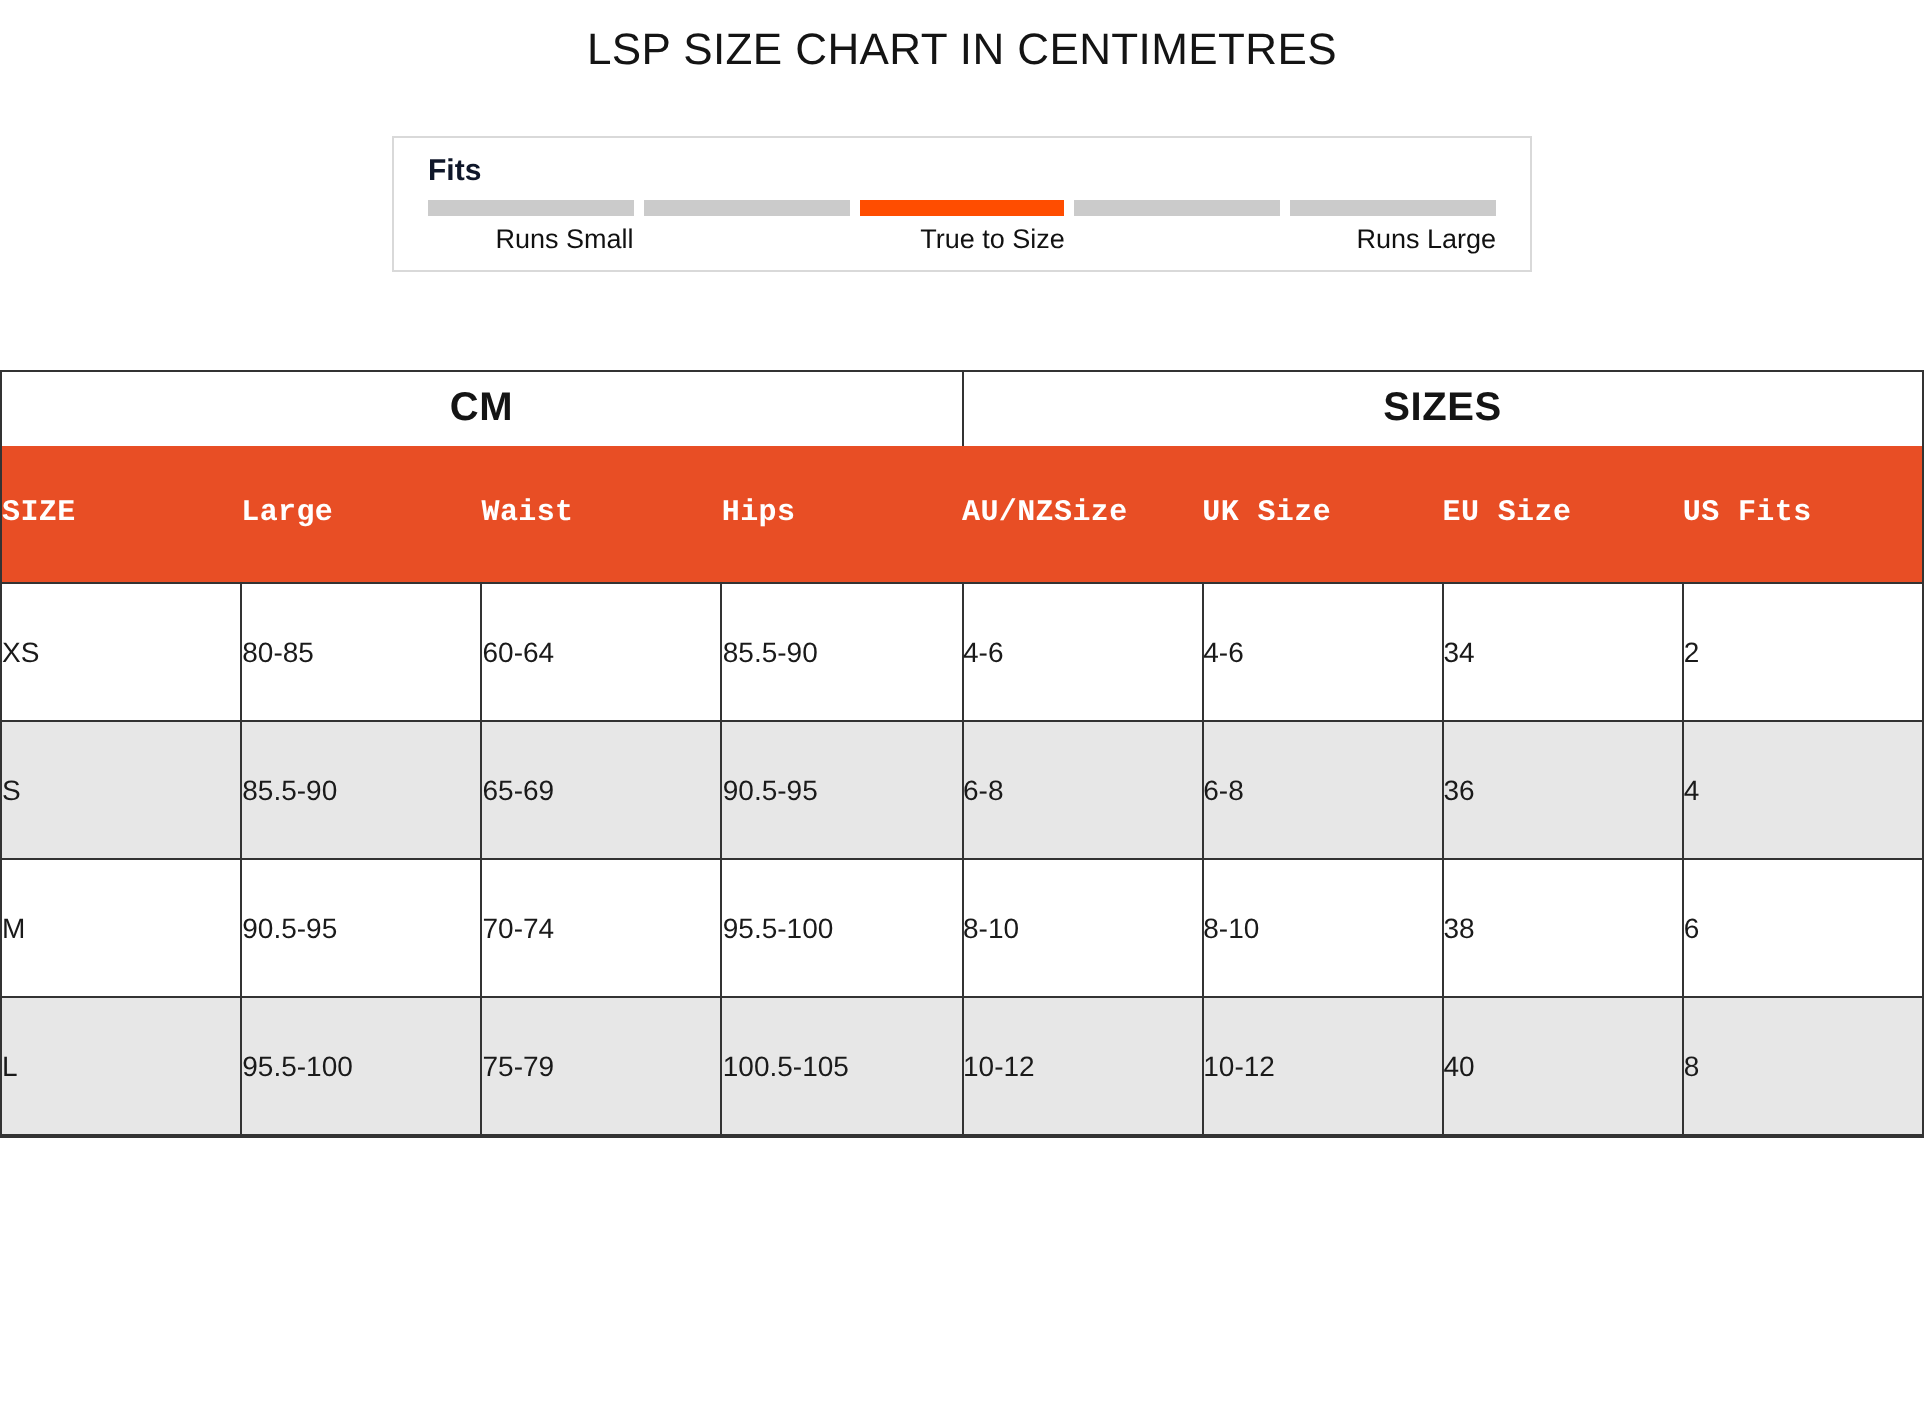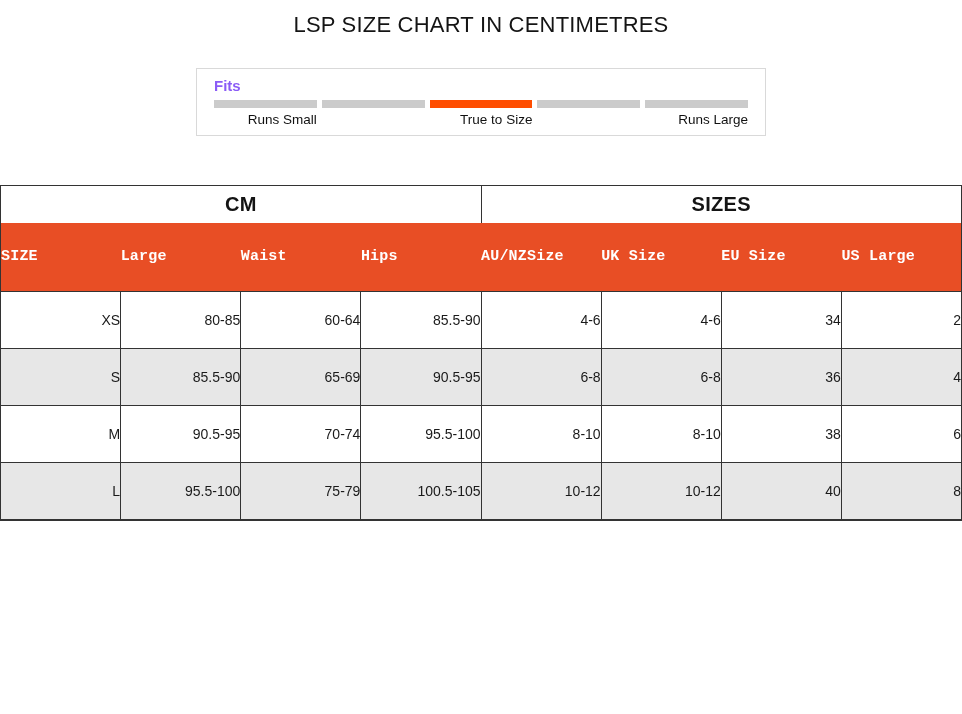--- a/index.html
+++ b/index.html
@@ -27,21 +27,21 @@
   .fits-panel {
     width: 570px;
     margin: 30px auto 0;
     border: 1px solid var(--panel_border, #D9D9D9);
     background: #ffffff;
     padding: 8px 17px 7px;
   }
   .fits-label {
     font-size: 15px;
     font-weight: bold;
-    color: #8b5cf6;
+    color: #0f172a;
     margin-bottom: 6px;
   }
   .fit-scale-bar {
     display: grid;
     grid-template-columns: repeat(5, 1fr);
     gap: 5px;
     height: 8px;
   }
   .fit-segment { background: var(--fits_inactive, #CBCBCB); }
   .fit-segment.active { background: var(--fits_active, #FF4D00); }
@@ -86,22 +86,22 @@
     font-size: 15px;
     font-weight: bold;
     text-align: left;
     vertical-align: middle;
     border: none;
     letter-spacing: 0.2px;
     font-family: Liberation Mono, monospace;
   }
 
   tbody td {
-    height: 57px;
-    text-align: right;
+    height: 69px;
+    text-align: left;
     vertical-align: middle;
     font-size: 14px;
     color: #1a1a1a;
     background: #ffffff;
     border: 1px solid var(--cell_border, #333333);
   }
   tbody tr.alt td { background: var(--row_alt_bg, #E7E7E7); }
 </style>
 </head>
 <body>
@@ -143,21 +143,21 @@
       <th colspan="4">SIZES</th>
     </tr>
     <tr class="col-header">
       <th>SIZE</th>
       <th>Large</th>
       <th>Waist</th>
       <th>Hips</th>
       <th>AU/NZSize</th>
       <th>UK Size</th>
       <th>EU Size</th>
-      <th>US Large</th>
+      <th>US Fits</th>
     </tr>
   </thead>
   <tbody>
     <tr>
       <td>XS</td>
       <td>80-85</td>
       <td>60-64</td>
       <td>85.5-90</td>
       <td>4-6</td>
       <td>4-6</td>

